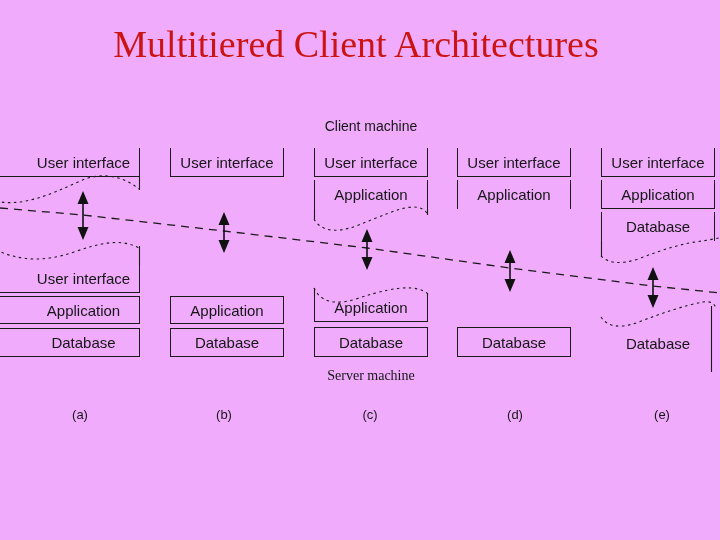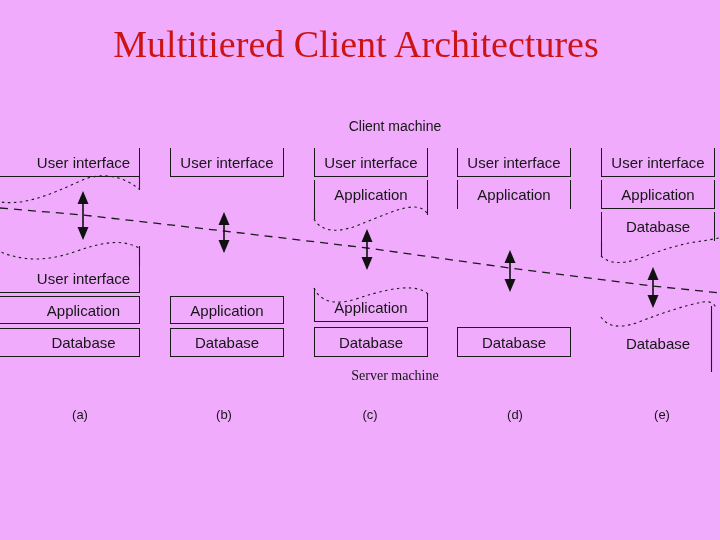--- a/index.html
+++ b/index.html
@@ -8,21 +8,20 @@
     overflow:hidden;font-family:"Liberation Sans",sans-serif;
   }
   .slide-title{
     position:absolute;left:0;top:22px;width:712px;text-align:center;
     font-family:"Liberation Serif",serif;font-weight:normal;
     font-size:38px;letter-spacing:0;color:#cc1414;white-space:nowrap;
   }
   .lbl{
     position:absolute;font-size:14px;color:#161616;text-align:center;
     white-space:nowrap;
-    margin-left:24px;
   }
   .box{
     position:absolute;display:flex;align-items:center;justify-content:center;
     font-size:15px;color:#161616;box-sizing:border-box;white-space:nowrap;
     background:transparent;
   }
   .bl{border-left:1px solid #1a1a1a;}
   .br{border-right:1px solid #1a1a1a;}
   .bt{border-top:1px solid #1a1a1a;}
   .bb{border-bottom:1px solid #1a1a1a;}

